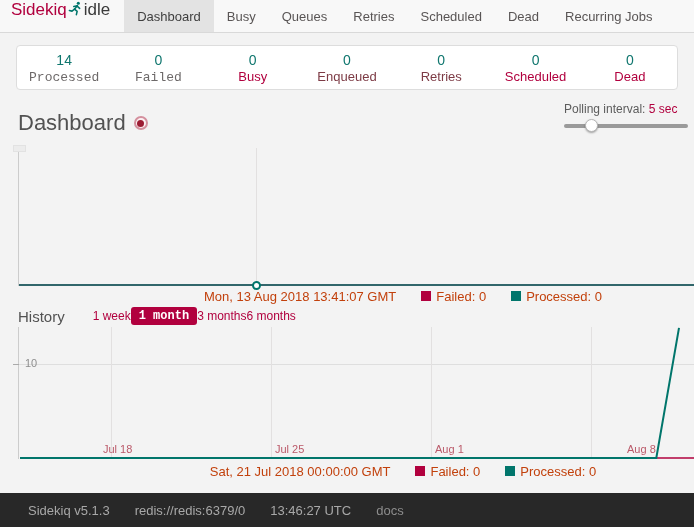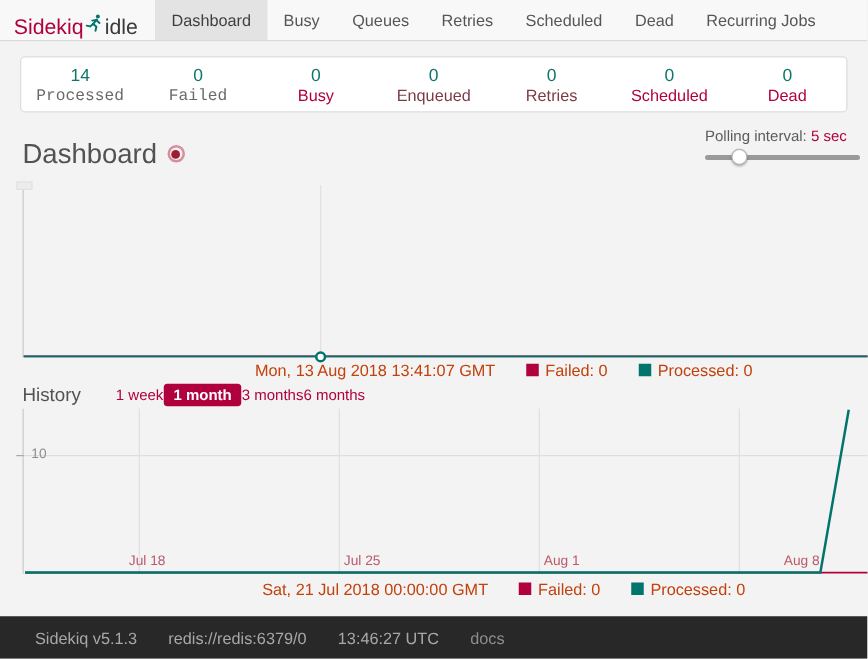--- a/index.html
+++ b/index.html
@@ -9,21 +9,21 @@
     background: #f3f3f3;
     font-family: "Liberation Sans", sans-serif;
     color: #3a3a3a;
   }
   
   .navbar {
     height: 33px; background: #f8f8f8; border-bottom: 1px solid #d9d9d9;
     display: flex; align-items: stretch;
   }
   .brand {
-    display: flex; align-items: flex-end; gap: 0;
+    display: flex; align-items: flex-start; gap: 0;
     padding: 0 10px 0 11px; text-decoration: none;
     font-size: 17px;
   }
   .brand-name { color: #b1003e; }
   .brand-status { color: #3a3a3a; }
   .runner-icon { display: inline-block; margin: 0 1px; }
   .tabs { display: flex; align-items: stretch; margin-left: 4px; }
   .tab {
     display: flex; align-items: center; padding: 0 13px;
     font-size: 13px; color: #595555; text-decoration: none;
@@ -91,21 +91,21 @@
   
   .history-head {
     margin: 3px 0 0 18px; height: 18px;
     display: flex; align-items: center;
   }
   .history-title { font-size: 15px; font-weight: 400; color: #525252; }
   .ranges { display: flex; align-items: center; gap: 0; margin-left: 28px; }
   .range-link { font-size: 12px; color: #b1003e; text-decoration: none; }
   .range-link.active {
     background: #b1003e; color: #fff; border-radius: 3px;
-    padding: 2px 8px; font-weight: bold;
+    padding: 2px 8px; font-weight: bold; font-family: Liberation Mono, monospace;
   }
   .hist-chart {
     margin: 2px 0 0 18px; width: 678px; height: 132px;
     border-left: 1px solid #ccc; position: relative;
   }
   .vgrid { position: absolute; top: 0; width: 1px; height: 132px; background: #e2e0e0; }
   .hgrid { position: absolute; left: 0; right: 0; top: 37px; height: 1px; background: #dedede; }
   .ytick { position: absolute; left: -6px; top: 37px; width: 6px; height: 1px; background: #aaa; }
   .ytick-label { position: absolute; left: 6px; top: 30px; font-size: 11px; color: #8e8e8e; }
   .xtick-label { position: absolute; top: 116px; font-size: 11px; color: #bb5a6a; }

